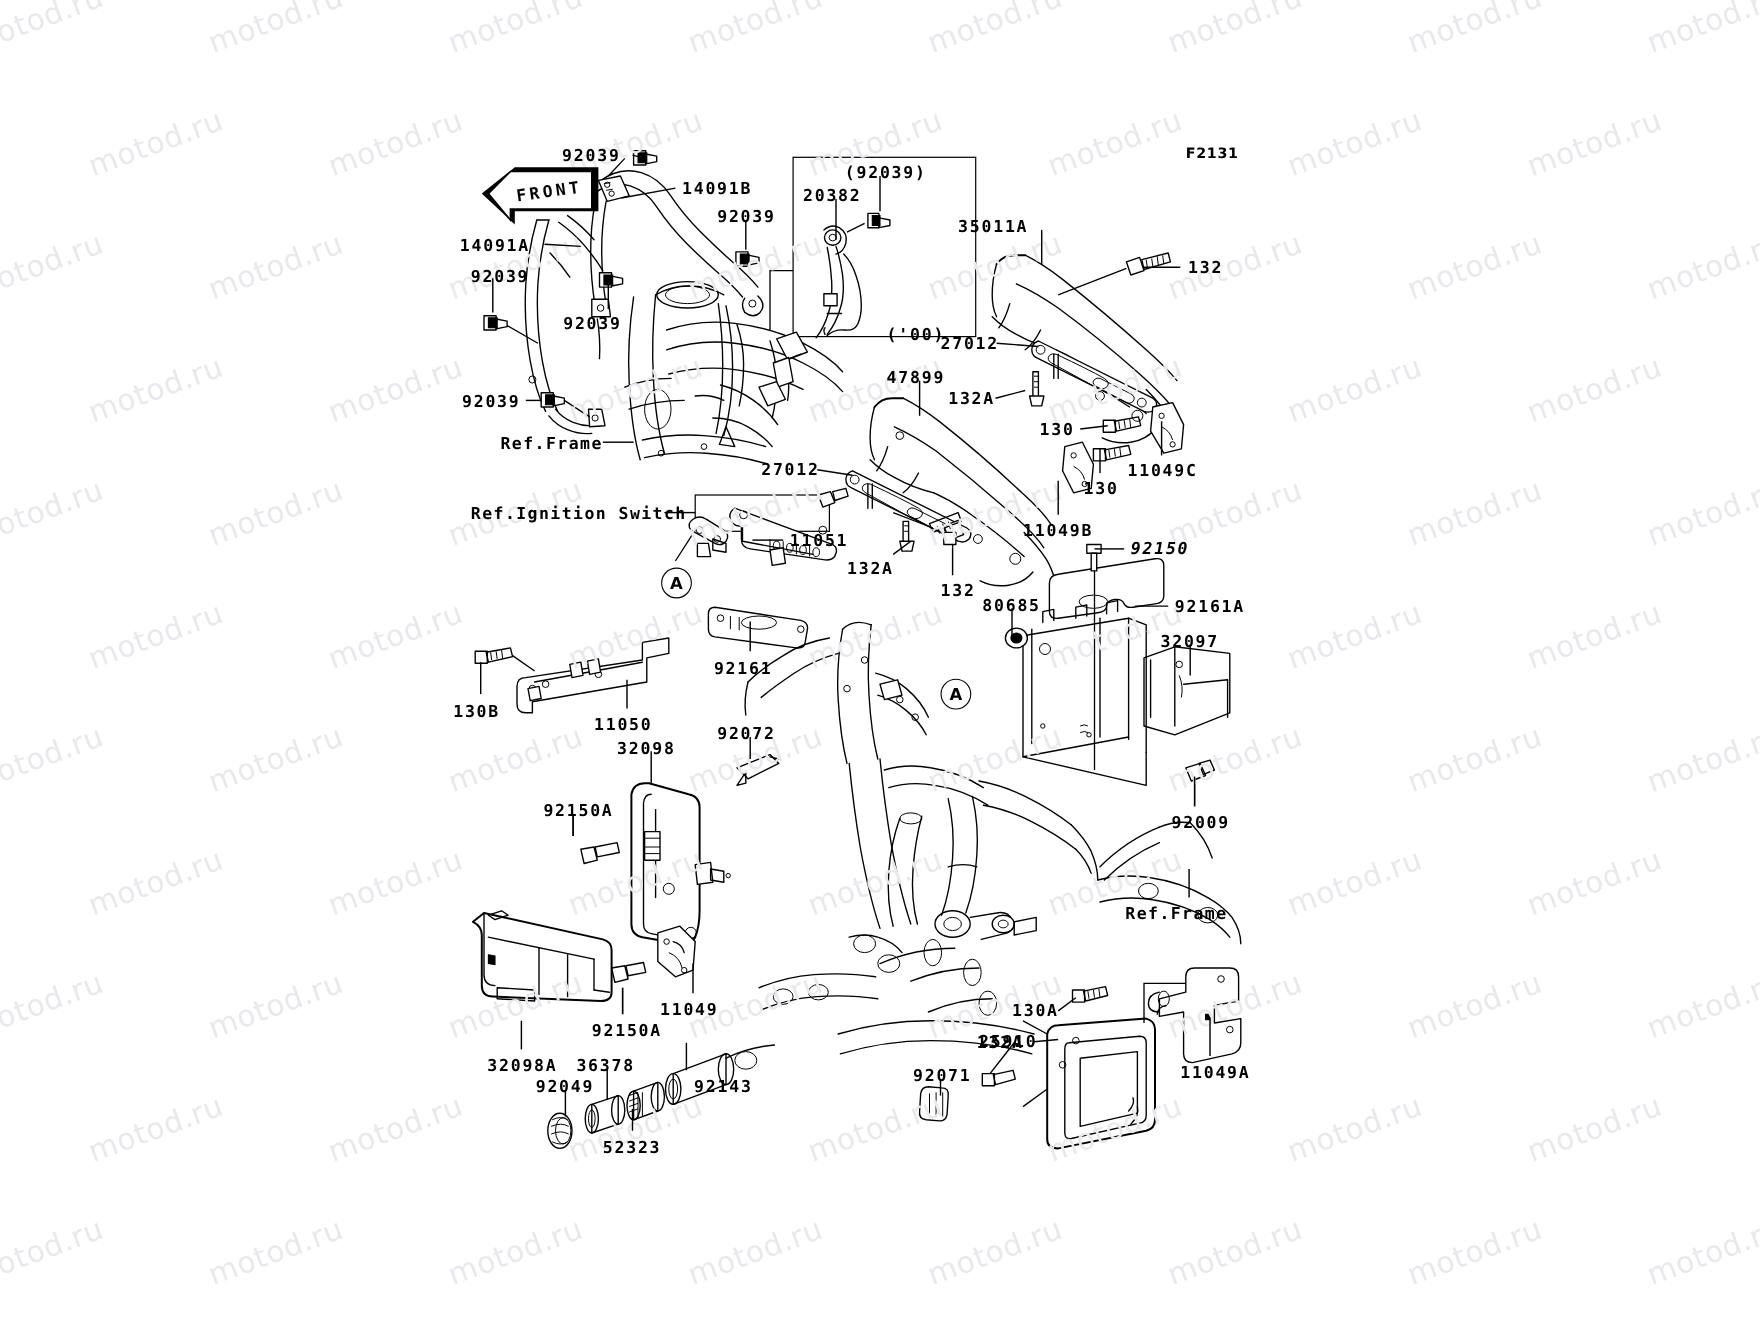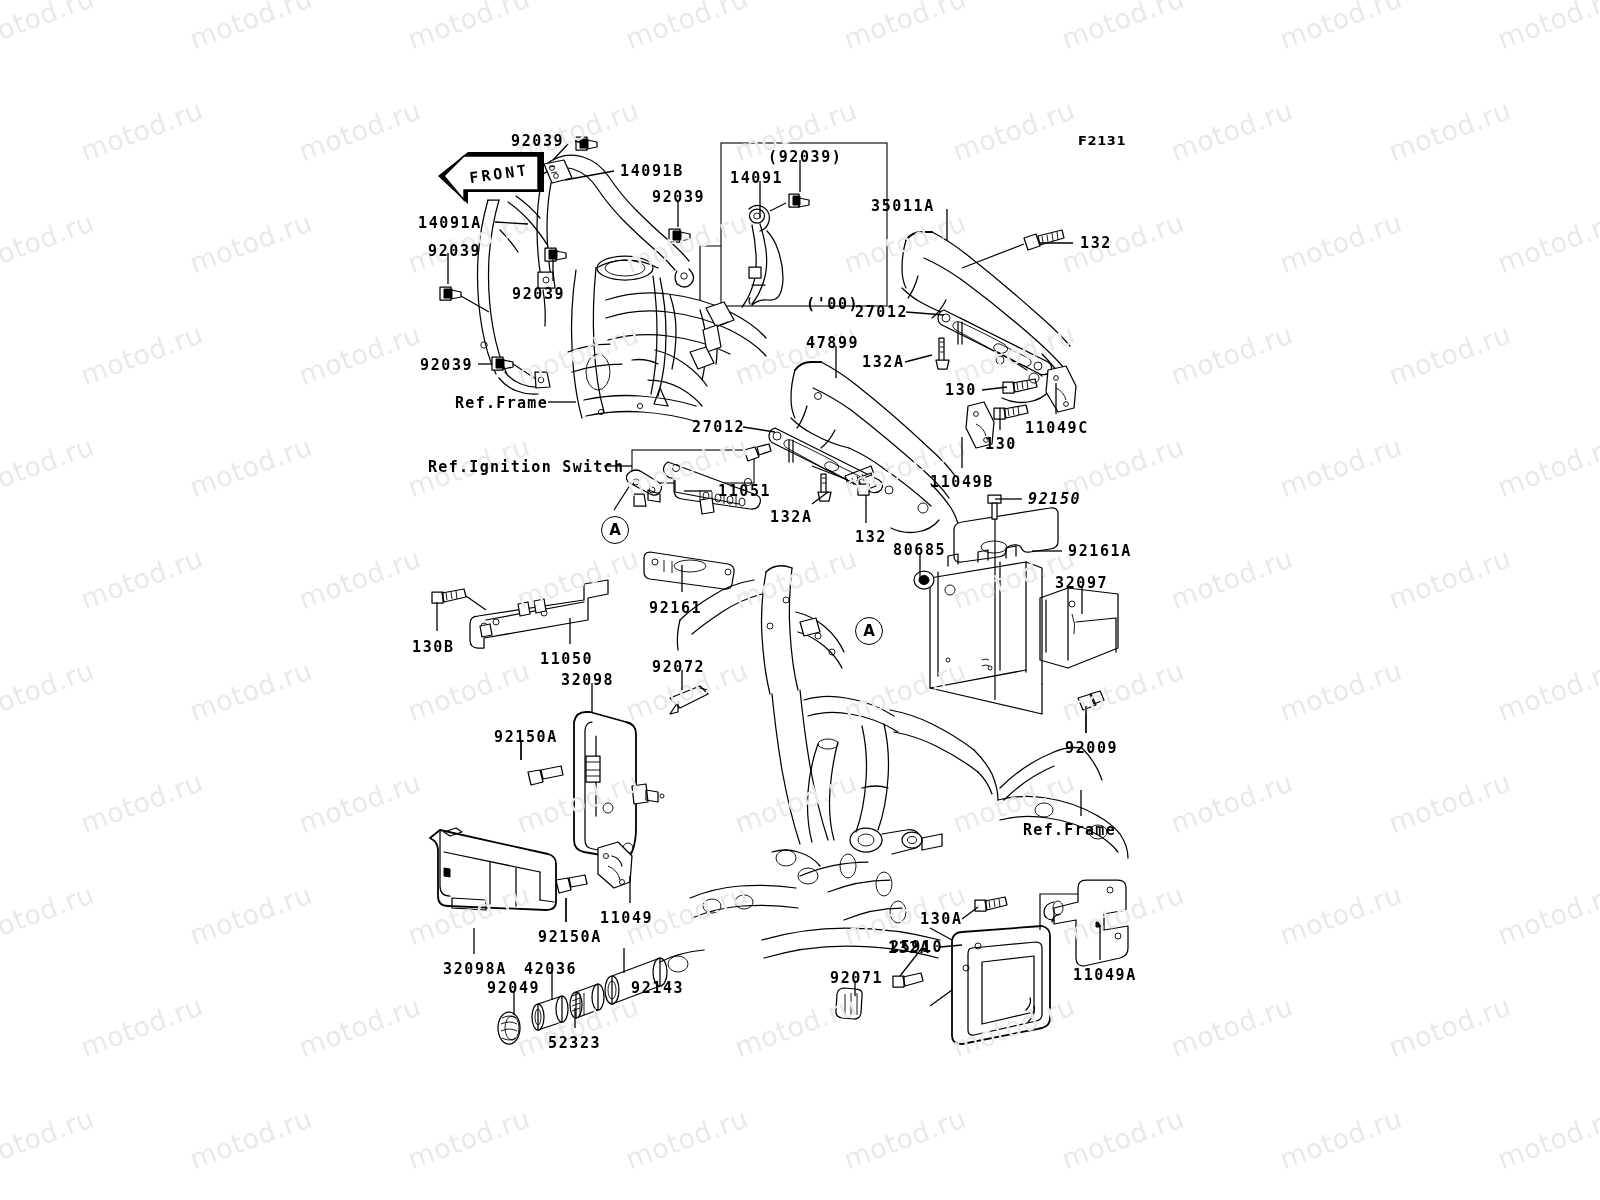--- a/index.html
+++ b/index.html
@@ -607,21 +607,21 @@
   <div id="labelLayer">
       <div class="lbl" style="left: 511px; top: 134px;">92039</div>
       <div class="lbl" style="left: 620px; top: 164px;">14091B</div>
       <div class="lbl" style="left: 652px; top: 190px;">92039</div>
       <div class="lbl" style="left: 418px; top: 216px;">14091A</div>
       <div class="lbl" style="left: 428px; top: 244px;">92039</div>
       <div class="lbl" style="left: 512px; top: 287px;">92039</div>
       <div class="lbl" style="left: 420px; top: 358px;">92039</div>
       <div class="lbl ref" style="left: 455px; top: 396px;">Ref.Frame</div>
       <div class="lbl" style="left: 768px; top: 150px;">(92039)</div>
-      <div class="lbl" style="left: 730px; top: 171px;">14091</div>
+      <div class="lbl" style="left: 730px; top: 171px;">20382</div>
       <div class="lbl" style="left: 806px; top: 297px;">('00)</div>
       <div class="lbl" style="left: 871px; top: 199px;">35011A</div>
       <div class="lbl" style="left: 1080px; top: 236px;">132</div>
       <div class="lbl" style="left: 855px; top: 305px;">27012</div>
       <div class="lbl" style="left: 862px; top: 355px;">132A</div>
       <div class="lbl" style="left: 806px; top: 336px;">47899</div>
       <div class="lbl" style="left: 945px; top: 383px;">130</div>
       <div class="lbl" style="left: 985px; top: 437px;">130</div>
       <div class="lbl" style="left: 1025px; top: 421px;">11049C</div>
       <div class="lbl" style="left: 930px; top: 475px;">11049B</div>
@@ -638,21 +638,21 @@
       <div class="lbl" style="left: 412px; top: 640px;">130B</div>
       <div class="lbl" style="left: 540px; top: 652px;">11050</div>
       <div class="lbl" style="left: 561px; top: 673px;">32098</div>
       <div class="lbl" style="left: 652px; top: 660px;">92072</div>
       <div class="lbl" style="left: 1065px; top: 741px;">92009</div>
       <div class="lbl" style="left: 494px; top: 730px;">92150A</div>
       <div class="lbl ref" style="left: 1023px; top: 823px;">Ref.Frame</div>
       <div class="lbl" style="left: 600px; top: 911px;">11049</div>
       <div class="lbl" style="left: 538px; top: 930px;">92150A</div>
       <div class="lbl" style="left: 443px; top: 962px;">32098A</div>
-      <div class="lbl" style="left: 524px; top: 962px;">42036</div>
+      <div class="lbl" style="left: 524px; top: 962px;">36378</div>
       <div class="lbl" style="left: 487px; top: 981px;">92049</div>
       <div class="lbl" style="left: 598px; top: 981px; padding-left: 33px;">92143</div>
       <div class="lbl" style="left: 548px; top: 1036px;">52323</div>
       <div class="lbl" style="left: 830px; top: 971px;">92071</div>
       <div class="lbl" style="left: 888px; top: 941px;">132A</div>
       <div class="lbl" style="left: 920px; top: 912px;">130A</div>
       <div class="lbl" style="left: 890px; top: 940px;">25910</div>
       <div class="lbl" style="left: 1073px; top: 968px;">11049A</div>
     </div>
 

